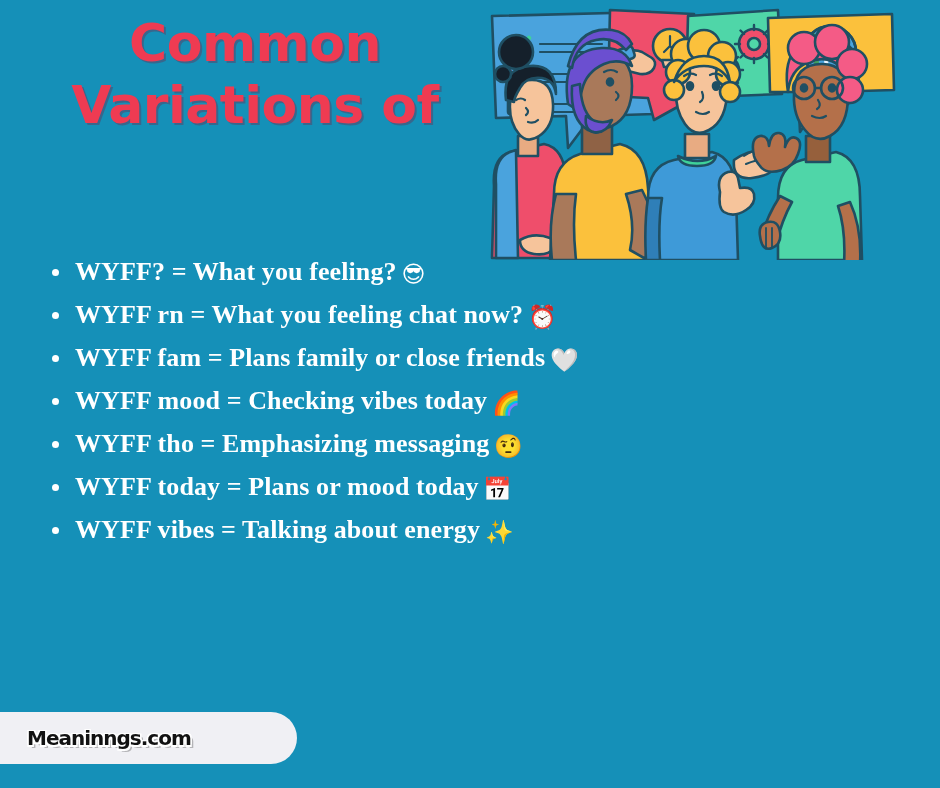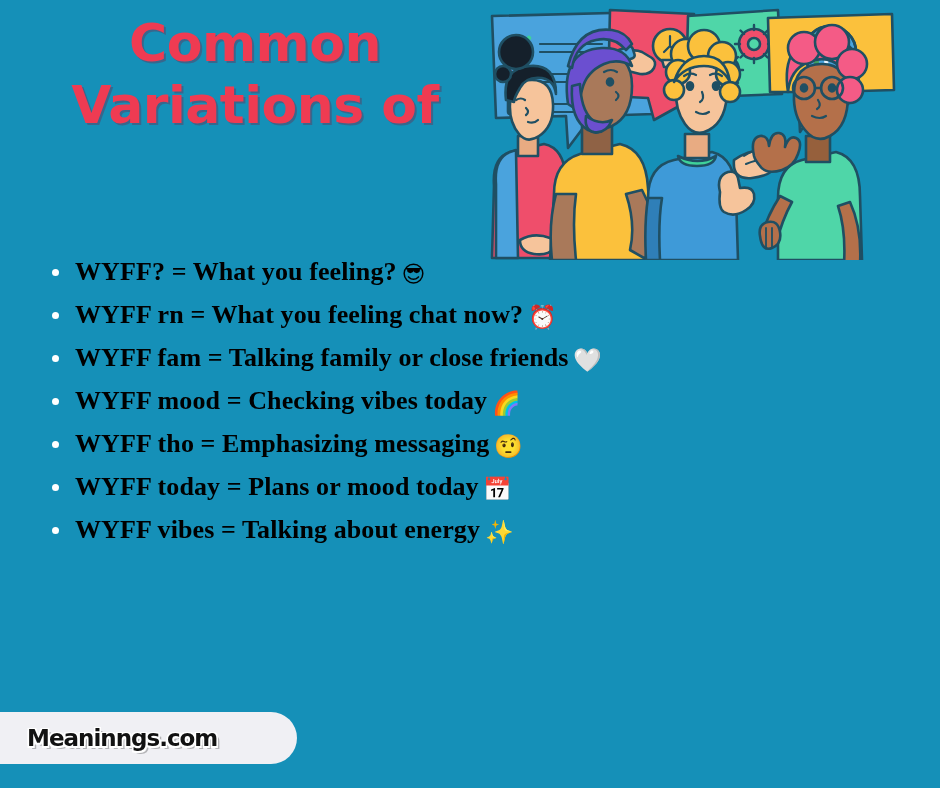--- a/index.html
+++ b/index.html
@@ -62,21 +62,21 @@
     top: 250px;
     width: 880px;
     z-index: 5;
     list-style: none;
   }
   .list-item {
     position: relative;
     height: 43px;
     line-height: 43px;
     padding-left: 35px;
-    color: #000000;
+    color: #ffffff;
     font-family: "Liberation Serif", "DejaVu Serif", serif;
     font-weight: bold;
     font-size: 26px;
     white-space: nowrap;
     letter-spacing: 0.1px;
   }
   .list-item .bullet {
     position: absolute;
     left: 12px;
     top: 50%;
@@ -105,21 +105,21 @@
     border-radius: 26px;
     z-index: 8;
   }
   #watermark-text {
     position: absolute;
     left: 55px;
     top: 50%;
     transform: translateY(-50%);
     font-family: "DejaVu Sans", sans-serif;
     font-weight: 700;
-    font-size: 23px;
+    font-size: 20px;
     letter-spacing: -1px;
     color: #121212;
     text-shadow:
       -1.5px -1.5px 0 #ffffff,
        1.5px -1.5px 0 #ffffff,
       -1.5px  1.5px 0 #ffffff,
        1.5px  1.5px 0 #ffffff,
        3px 3px 0 rgba(0,0,0,0.25);
     white-space: nowrap;
   }
@@ -303,21 +303,21 @@
     <li class="list-item">
       <span class="bullet"></span><span>WYFF? = What you feeling?</span><span class="emoji">😎</span>
     </li>
 
 
     <li class="list-item">
       <span class="bullet"></span><span>WYFF rn = What you feeling chat now?</span><span class="emoji">⏰</span>
     </li>
 
     <li class="list-item">
-      <span class="bullet"></span><span>WYFF fam = Talking family or close friends</span><span class="emoji">🤍</span>
+      <span class="bullet"></span><span>WYFF fam = Plans family or close friends</span><span class="emoji">🤍</span>
     </li>
 
     <li class="list-item">
       <span class="bullet"></span><span>WYFF mood = Checking vibes today</span><span class="emoji">🌈</span>
     </li>
 
     <li class="list-item">
       <span class="bullet"></span><span>WYFF tho = Emphasizing messaging</span><span class="emoji">🤨</span>
     </li>
 

